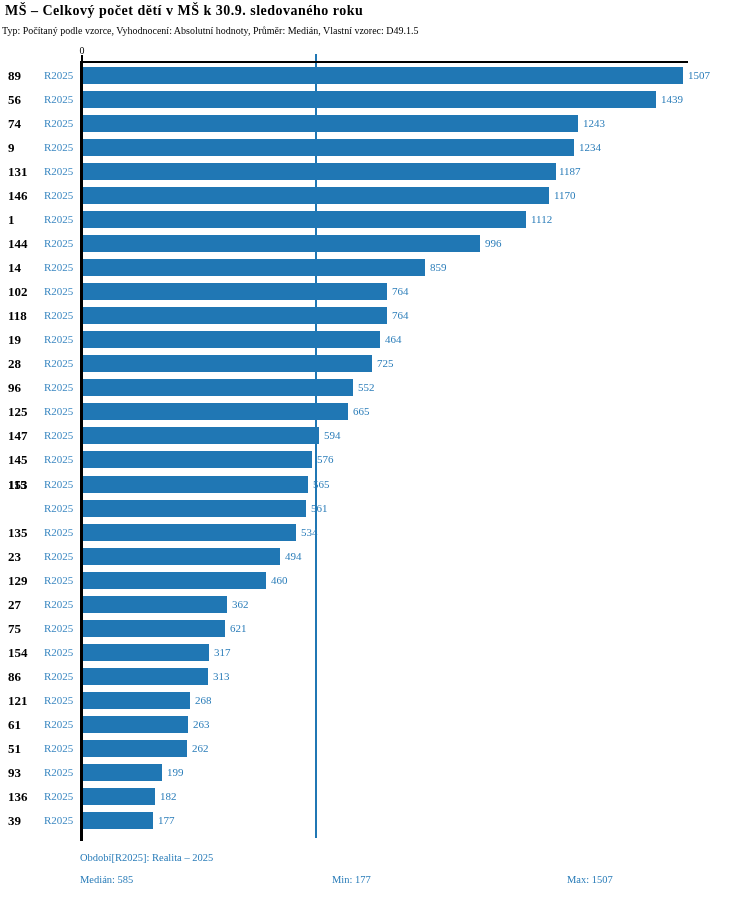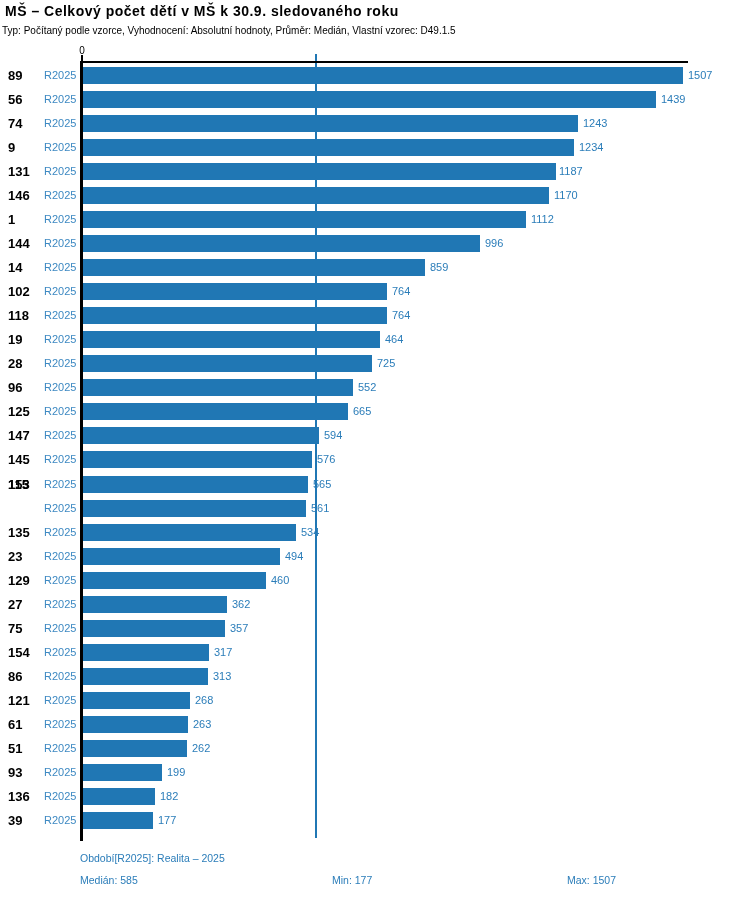--- a/index.html
+++ b/index.html
@@ -5,21 +5,21 @@
   html, body {
     margin: 0;
     padding: 0;
     background: #ffffff;
   }
   #screen {
     position: relative;
     width: 750px;
     height: 898px;
     background: #ffffff;
-    font-family: Liberation Sans, sans-serif;
+    font-family: Liberation Serif, serif;
     overflow: hidden;
   }
   .title {
     position: absolute;
     left: 5px;
     top: 3px;
     font-size: 14px;
     font-weight: bold;
     color: #000000;
     white-space: nowrap;
@@ -212,21 +212,21 @@
       <div class="row-series" style="top: 572px; color: rgb(61, 137, 194);">R2025</div>
       <div class="bar" style="top: 572px; width: 183px; background: rgb(32, 119, 180);"></div>
       <div class="bar-value" style="top: 572px; left: 271px; color: rgb(43, 125, 185);">460</div>
       <div class="row-cat" style="top: 596px;">27</div>
       <div class="row-series" style="top: 596px; color: rgb(61, 137, 194);">R2025</div>
       <div class="bar" style="top: 596px; width: 144px; background: rgb(32, 119, 180);"></div>
       <div class="bar-value" style="top: 596px; left: 232px; color: rgb(43, 125, 185);">362</div>
       <div class="row-cat" style="top: 620px;">75</div>
       <div class="row-series" style="top: 620px; color: rgb(61, 137, 194);">R2025</div>
       <div class="bar" style="top: 620px; width: 142px; background: rgb(32, 119, 180);"></div>
-      <div class="bar-value" style="top: 620px; left: 230px; color: rgb(43, 125, 185);">357</div>
+      <div class="bar-value" style="top: 620px; left: 230px; color: rgb(43, 125, 185);">621</div>
       <div class="row-cat" style="top: 644px;">154</div>
       <div class="row-series" style="top: 644px; color: rgb(61, 137, 194);">R2025</div>
       <div class="bar" style="top: 644px; width: 126px; background: rgb(32, 119, 180);"></div>
       <div class="bar-value" style="top: 644px; left: 214px; color: rgb(43, 125, 185);">317</div>
       <div class="row-cat" style="top: 668px;">86</div>
       <div class="row-series" style="top: 668px; color: rgb(61, 137, 194);">R2025</div>
       <div class="bar" style="top: 668px; width: 125px; background: rgb(32, 119, 180);"></div>
       <div class="bar-value" style="top: 668px; left: 213px; color: rgb(43, 125, 185);">313</div>
       <div class="row-cat" style="top: 692px;">121</div>
       <div class="row-series" style="top: 692px; color: rgb(61, 137, 194);">R2025</div>

